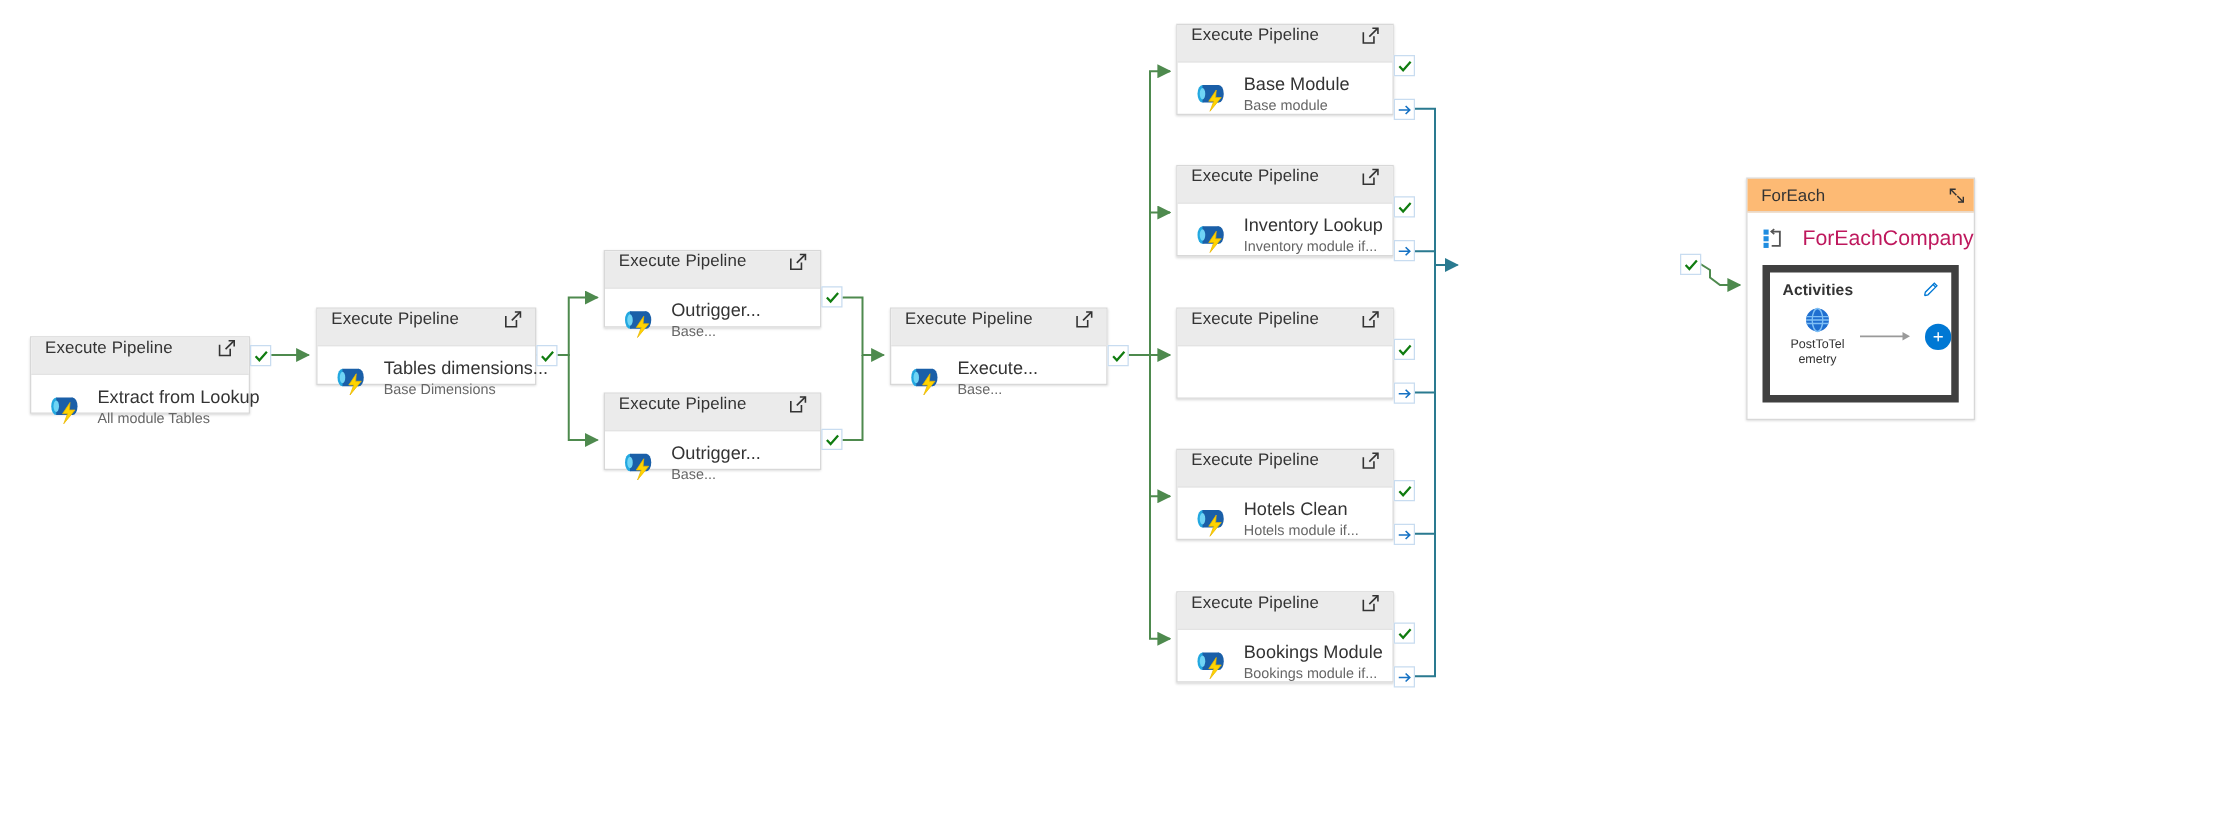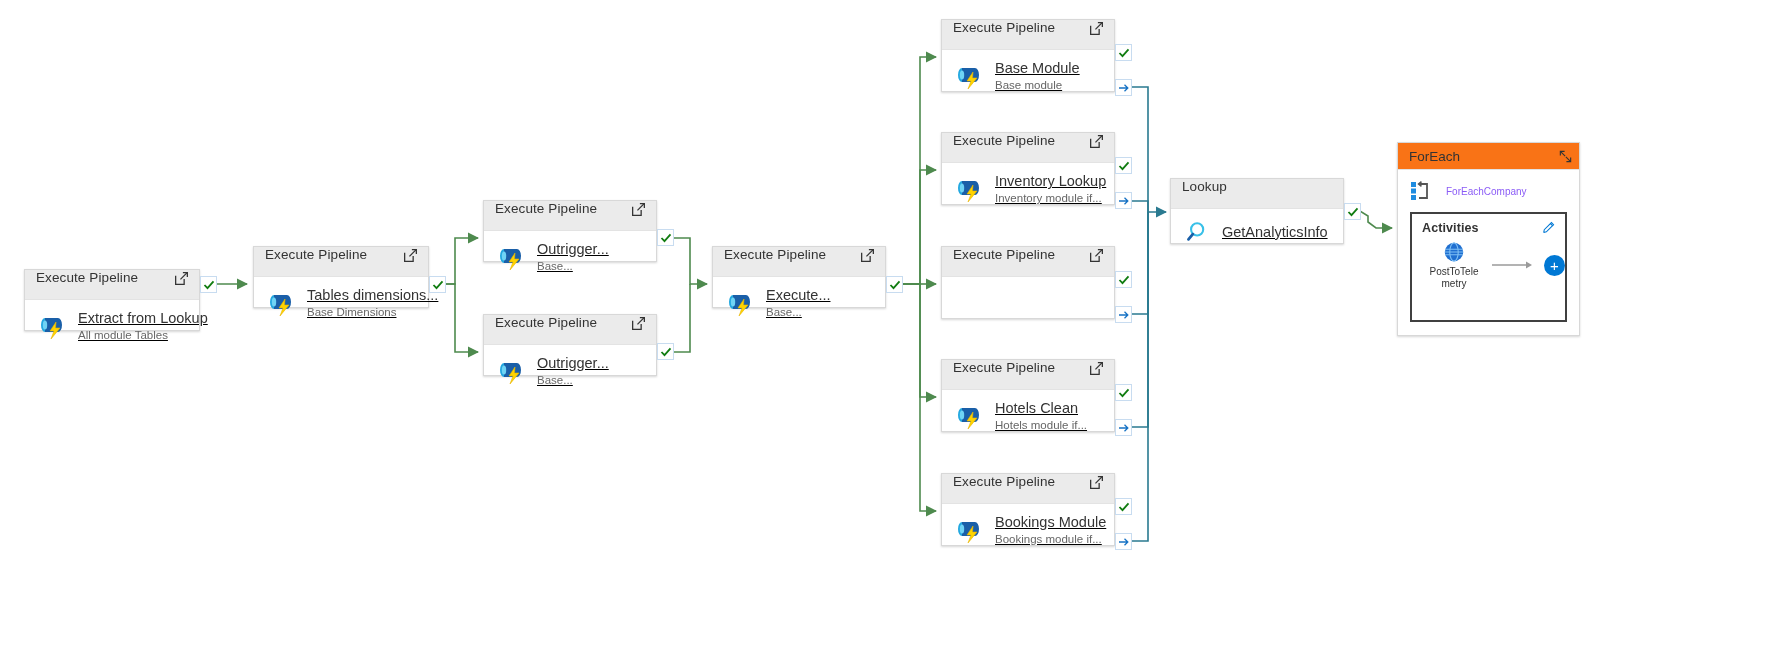--- a/index.html
+++ b/index.html
@@ -30,21 +30,20 @@
     box-sizing:border-box;
   }
   .node .hdr .t{
     font-size:13.5px;color:#333;flex:1;white-space:nowrap;letter-spacing:.1px;
   }
   .node .body{
     display:flex;align-items:center;
     padding:10px 10px 12px 12px;
     box-sizing:border-box;
     gap:11px;
-    text-decoration:underline;
   }
   .node .txt{min-width:0;}
   .node .nm{font-size:14.5px;color:#333;white-space:nowrap;line-height:17px;}
   .node .sub{font-size:11.5px;color:#666;white-space:nowrap;line-height:15px;margin-top:1px;}
 
   
   .openicon{width:17px;height:17px;display:block;}
 
   
   .spool{width:30px;height:28px;flex:0 0 30px;display:block;}
@@ -65,31 +64,31 @@
 
   
   .foreach{
     position:absolute;
     background:#ffffff;
     border:1px solid #d8d8d8;
     box-shadow:0 1px 2px rgba(0,0,0,.16);
     box-sizing:border-box;
   }
   .foreach .fe-hdr{
-    height:27px;background:#f97316;border-bottom:1px solid #e3e3e3;
+    height:27px;background:#fdba74;border-bottom:1px solid #e3e3e3;
     display:flex;align-items:center;padding:0 6px 0 11px;box-sizing:border-box;
   }
   .foreach .fe-hdr .t{font-size:13.5px;color:#333;flex:1;white-space:nowrap;}
   .foreach .fe-title-row{
     display:flex;align-items:center;gap:14px;padding:10px 0 8px 12px;
   }
-  .foreach .fe-name{font-size:10px;color:#8b5cf6;white-space:nowrap;}
+  .foreach .fe-name{font-size:17px;color:#be185d;white-space:nowrap;}
   .foreach .act-box{
     margin:2px 12px 12px 12px;
-    border:2px solid #404040;
+    border:6px solid #404040;
     background:#fff;
     box-sizing:border-box;
     height:110px;
     position:relative;
   }
   .foreach .act-hdr{
     display:flex;align-items:center;justify-content:space-between;
     padding:7px 9px 0 10px;
   }
   .foreach .act-hdr .lbl{font-size:12.5px;color:#333;font-weight:bold;letter-spacing:.1px;}
@@ -466,34 +465,20 @@
     <svg width="12" height="12" viewBox="0 0 12 12">
         <path d="M1.5,6 L4.5,9.2 L10.5,2.4" fill="none" stroke="#107c10" stroke-width="1.8"></path>
       </svg>
   </div>
   <div class="chip" style="left:1115px;top:533px;">
     <svg width="12" height="12" viewBox="0 0 12 12">
         <path d="M1,6 L9.5,6 M6.5,2.8 L9.8,6 L6.5,9.2" fill="none" stroke="#1672c4" stroke-width="1.3"></path>
       </svg>
   </div>
 
-  <div class="node lookupnode" style="left:1170px;top:178px;width:174px;height:66px;">
-    <div class="hdr">
-      <span class="t">Lookup</span>
-    </div>
-    <div class="body">
-      <svg class="spool" viewBox="0 0 30 28" style="width:26px;flex:0 0 26px;">
-        <circle cx="14" cy="11" r="7" fill="none" stroke="#38c0e8" stroke-width="2.4"></circle>
-        <path d="M9,16.5 L4,22.5" stroke="#1a5fa8" stroke-width="3.2" stroke-linecap="round"></path>
-      </svg>
-      <div class="txt">
-        <div class="nm">GetAnalyticsInfo</div>
-      </div>
-    </div>
-  </div>
   <div class="chip" style="left:1344px;top:203px;">
     <svg width="12" height="12" viewBox="0 0 12 12">
         <path d="M1.5,6 L4.5,9.2 L10.5,2.4" fill="none" stroke="#107c10" stroke-width="1.8"></path>
       </svg>
   </div>
 
   <div class="foreach" style="left:1397px;top:142px;width:183px;height:194px;">
     <div class="fe-hdr">
       <span class="t">ForEach</span>
       <span>

